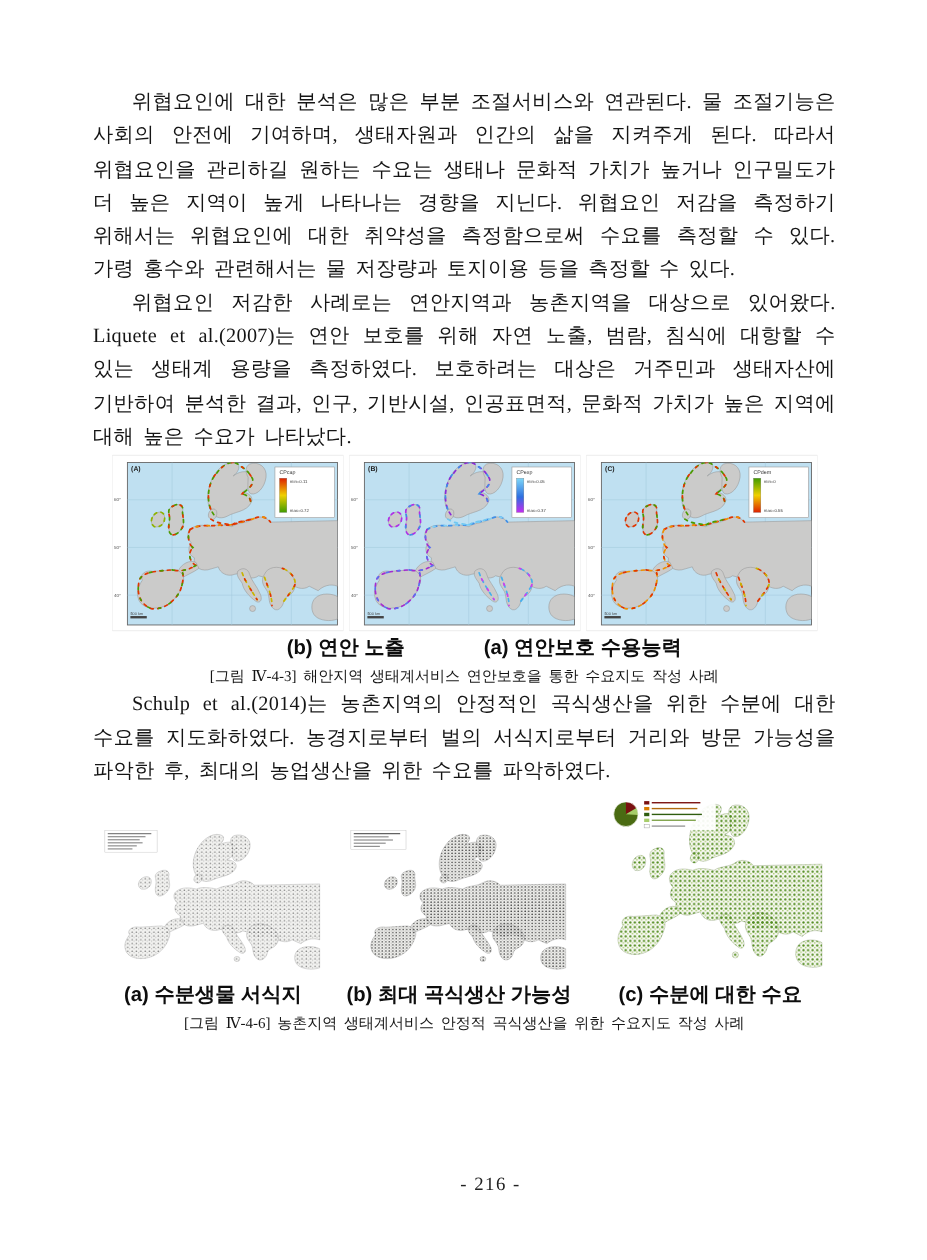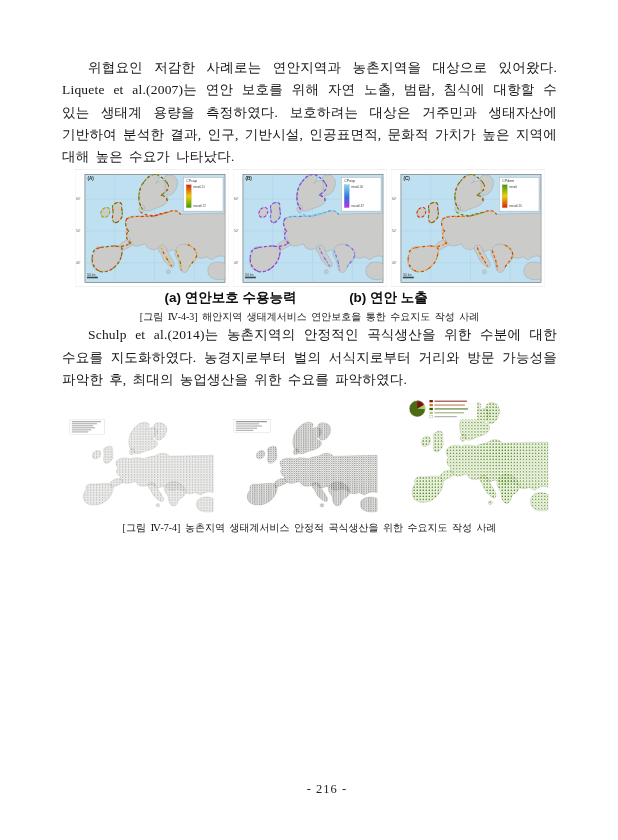--- a/index.html
+++ b/index.html
@@ -93,20 +93,21 @@
     <pattern id="dotsC" width="3" height="3" patternUnits="userSpaceOnUse">
       <circle cx="0.9" cy="0.9" r="0.75" fill="#4e8a1a"></circle>
         <circle cx="2.3" cy="2.2" r="0.5" fill="#a4c96b"></circle>
     </pattern>
   </defs>
 </svg>
 
 <div class="page">
   <div class="content">
 
+    <p class="body-text">위협요인에 대한 분석은 많은 부분 조절서비스와 연관된다. 물 조절기능은 사회의 안전에 기여하며, 생태자원과 인간의 삶을 지켜주게 된다. 따라서 위협요인을 관리하길 원하는 수요는 생태나 문화적 가치가 높거나 인구밀도가 더 높은 지역이 높게 나타나는 경향을 지닌다. 위협요인 저감을 측정하기 위해서는 위협요인에 대한 취약성을 측정함으로써 수요를 측정할 수 있다. 가령 홍수와 관련해서는 물 저장량과 토지이용 등을 측정할 수 있다.</p>
     <p class="body-text">위협요인 저감한 사례로는 연안지역과 농촌지역을 대상으로 있어왔다. Liquete et al.(2007)는 연안 보호를 위해 자연 노출, 범람, 침식에 대항할 수 있는 생태계 용량을 측정하였다. 보호하려는 대상은 거주민과 생태자산에 기반하여 분석한 결과, 인구, 기반시설, 인공표면적, 문화적 가치가 높은 지역에 대해 높은 수요가 나타났다.</p>
 
     <div class="figrow fig1">
 
       <svg class="geo" viewBox="0 0 155 118" width="154" height="118">
         <rect x="0" y="0" width="155" height="118" fill="#ffffff" stroke="#cccccc" stroke-width="0.3"></rect>
         <rect x="10" y="5" width="141" height="109" fill="#bfe0f1" stroke="#666" stroke-width="0.6"></rect>
         <use href="#grid" stroke="#a3c9dd" stroke-width="0.35"></use>
         <g clip-path="url(#mapclip)">
           <use href="#eur" fill="#cbcbca" stroke="#9b9b9b" stroke-width="0.4"></use>
@@ -207,22 +208,22 @@
           <rect x="12" y="108" width="11" height="1.6" fill="#444"></rect>
           <text class="sb" x="12" y="107">500 km</text>
         </g>
         <text class="tk" x="1" y="31">60°</text>
         <text class="tk" x="1" y="63">50°</text>
         <text class="tk" x="1" y="95">40°</text>
       </svg>
     </div>
 
     <div class="subcaps f1">
+      <span>(b) 연안 노출</span>
       <span>(a) 연안보호 수용능력</span>
-      <span>(b) 연안 노출</span>
     </div>
     <div class="figcap">[그림 Ⅳ-4-3] 해안지역 생태계서비스 연안보호을 통한 수요지도 작성 사례</div>
 
     <p class="body-text p3">Schulp et al.(2014)는 농촌지역의 안정적인 곡식생산을 위한 수분에 대한 수요를 지도화하였다. 농경지로부터 벌의 서식지로부터 거리와 방문 가능성을 파악한 후, 최대의 농업생산을 위한 수요를 파악하였다.</p>
 
     <div class="figrow fig2">
 
       <svg viewBox="0 0 155 118" width="150" height="100" preserveAspectRatio="none">
         <rect x="0" y="0" width="155" height="118" fill="#ffffff"></rect>
         <use href="#eur" fill="#f2f2f0" stroke="#b3b3b3" stroke-width="0.35"></use>
@@ -273,18 +274,23 @@
               <rect x="25" y="9.2" width="33" height="0.9" fill="#2f5d0e"></rect>
             <rect x="20" y="12.4" width="3.4" height="2.2" fill="#a7cd6a"></rect>
               <rect x="25" y="13" width="29" height="0.9" fill="#7fa34a"></rect>
             <rect x="20" y="16.2" width="3.4" height="2.2" fill="#ffffff" stroke="#999" stroke-width="0.3"></rect>
               <rect x="25" y="16.8" width="22" height="0.9" fill="#9a9a9a"></rect>
           </g>
         </g>
       </svg>
     </div>
 
-    <div class="figcap">[그림 Ⅳ-7-4] 농촌지역 생태계서비스 안정적 곡식생산을 위한 수요지도 작성 사례</div>
+    <div class="subcaps f2">
+      <span class="w1">(a) 수분생물 서식지</span>
+      <span class="w2">(b) 최대 곡식생산 가능성</span>
+      <span class="w3">(c) 수분에 대한 수요</span>
+    </div>
+    <div class="figcap">[그림 Ⅳ-4-6] 농촌지역 생태계서비스 안정적 곡식생산을 위한 수요지도 작성 사례</div>
 
   </div>
 
   <div class="pagenum">- 216 -</div>
 </div>
 
 </body></html>

